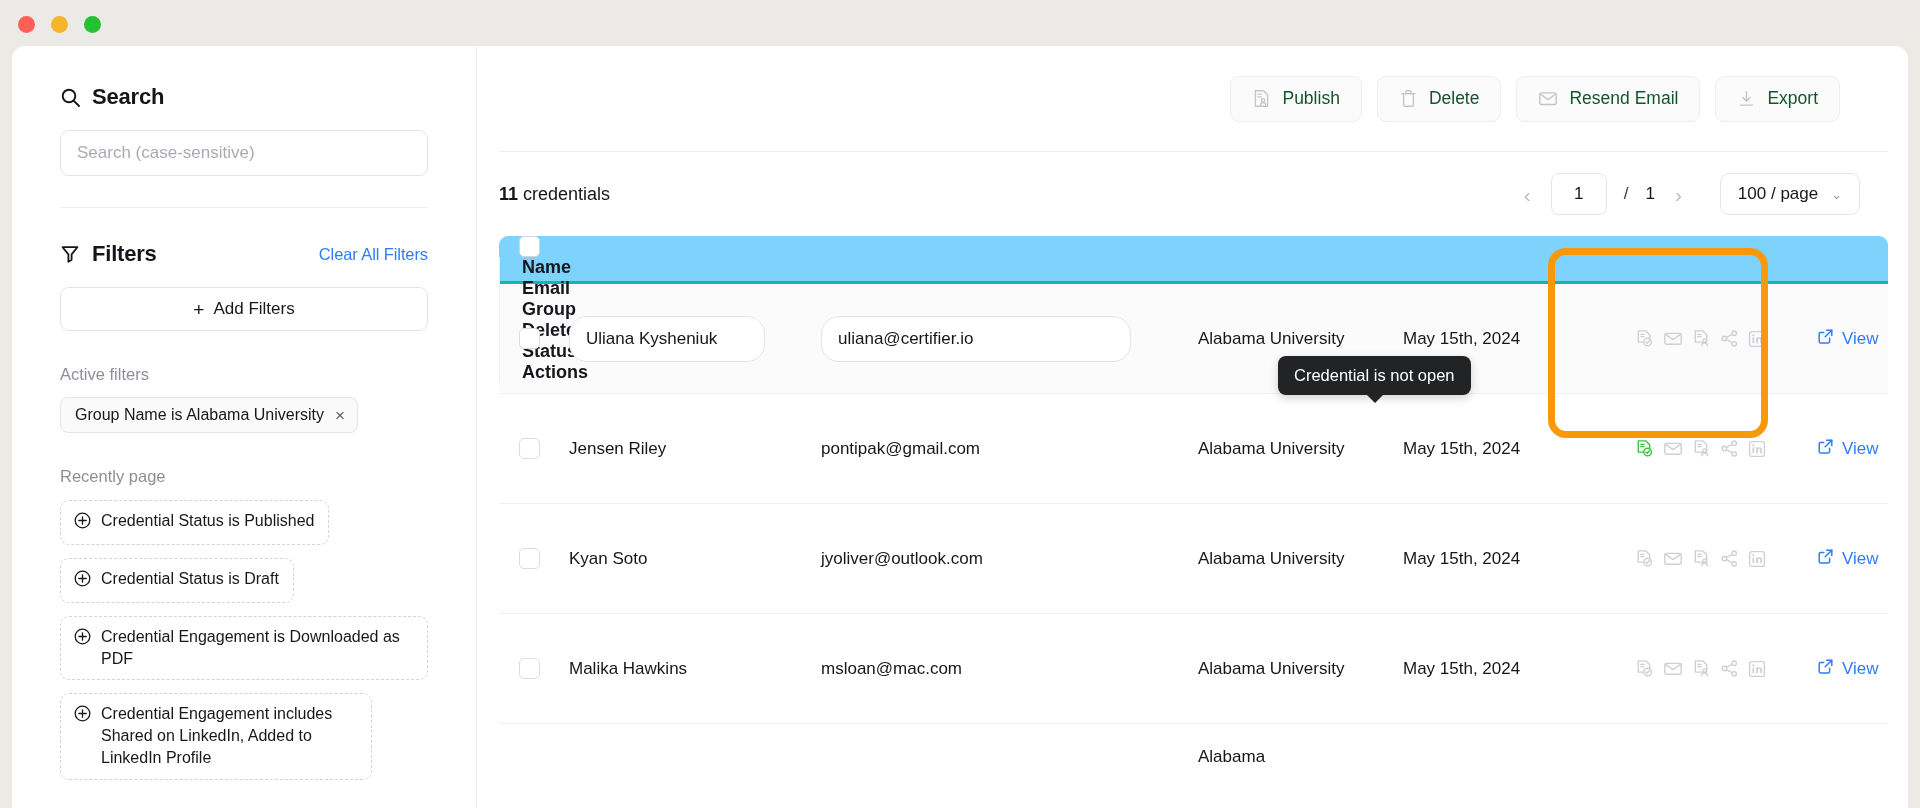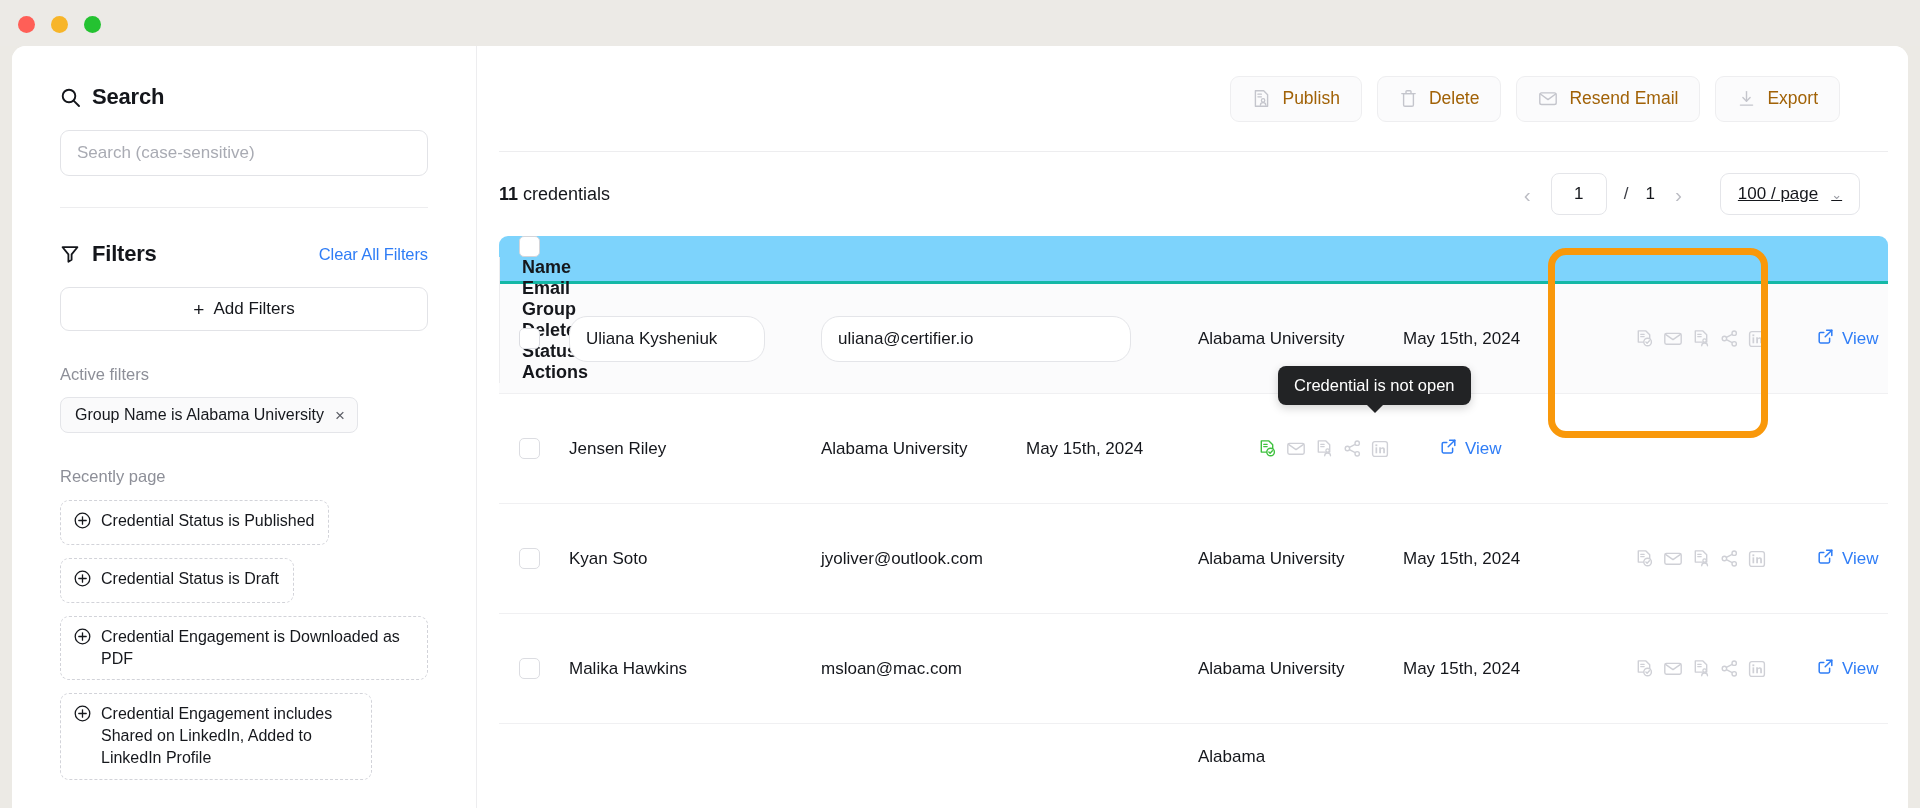--- a/index.html
+++ b/index.html
@@ -132,21 +132,21 @@
     padding: 0 48px 0 0;
     border-bottom: 1px solid #ededef;
     margin: 0 20px 0 22px;
   }
   .tbtn {
     height: 46px;
     border: 1px solid #eeeef0; border-radius: 9px;
     background: #fbfbfc;
     display: flex; align-items: center; gap: 11px;
     padding: 0 21px;
-    font-size: 17.5px; color: #a16207; font-weight: 500;
+    font-size: 17.5px; color: #14532d; font-weight: 500;
     cursor: default;
   }
   .tbtn svg { display: block; }
 
   .listbar {
     height: 84px;
     display: flex; align-items: center; justify-content: space-between;
     padding: 0 48px 0 22px;
   }
   .count { font-size: 18px; color: #15171c; }
@@ -159,21 +159,20 @@
     font-size: 17px; color: #15171c; font-weight: 500; background: #fff;
   }
   .pslash { font-size: 17px; color: #3a3c44; }
   .ptotal { font-size: 17px; color: #15171c; font-weight: 500; }
   .perpage {
     margin-left: 18px;
     width: 140px; height: 42px; border: 1px solid #e4e5e9; border-radius: 9px;
     display: flex; align-items: center; justify-content: center; gap: 13px;
     font-size: 17px; color: #15171c; font-weight: 500; background: #fff;
     cursor: pointer;
-    text-decoration: underline;
   }
   .chev { color: #9a9ca4; font-size: 13px; }
 
   
   .table { margin: 0 20px 0 22px; }
   .trow {
     display: flex; align-items: stretch;
     border-bottom: 1px solid #f0f0f2;
   }
   .thead {
@@ -518,20 +517,21 @@
                 <span>View</span>
               </span>
             </div>
           </div>
 
           <div class="trow">
             <div class="cell c-check">
               <div class="ckbox"></div>
             </div>
             <div class="cell c-name">Jensen Riley</div>
+            <div class="cell c-email">pontipak@gmail.com</div>
             <div class="cell c-group">
               <span class="group-cell">Alabama University</span>
             </div>
             <div class="cell c-date">May 15th, 2024</div>
             <div class="cell c-status">
               <div class="statusicons">
                 <span class="si green">
                   <svg width="19" height="19" viewBox="0 0 19 19" fill="none">
                     <path d="M3.3 1.9h7.6l3.8 3.8v7.4H3.3V1.9z" stroke="currentColor" stroke-width="1.4" stroke-linejoin="round"></path>
                     <line x1="5.7" y1="5.3" x2="9.2" y2="5.3" stroke="currentColor" stroke-width="1.2" stroke-linecap="round"></line>
@@ -734,20 +734,20 @@
               <span class="group-cell" style="padding-top:26px;">Alabama</span>
             </div>
             <div class="cell c-date"></div>
             <div class="cell c-status"></div>
             <div class="cell c-act"></div>
           </div>
 
         </div>
       </div>
 
-      <div class="tooltip" style="left:801px; top:320px;">Credential is not open</div>
+      <div class="tooltip" style="left:801px; top:310px;">Credential is not open</div>
 
     </section>
   </div>
 
   <div class="annot" style="left:1548px; top:248px; width:220px; height:190px;"></div>
 
 </div>
 
 </body></html>

